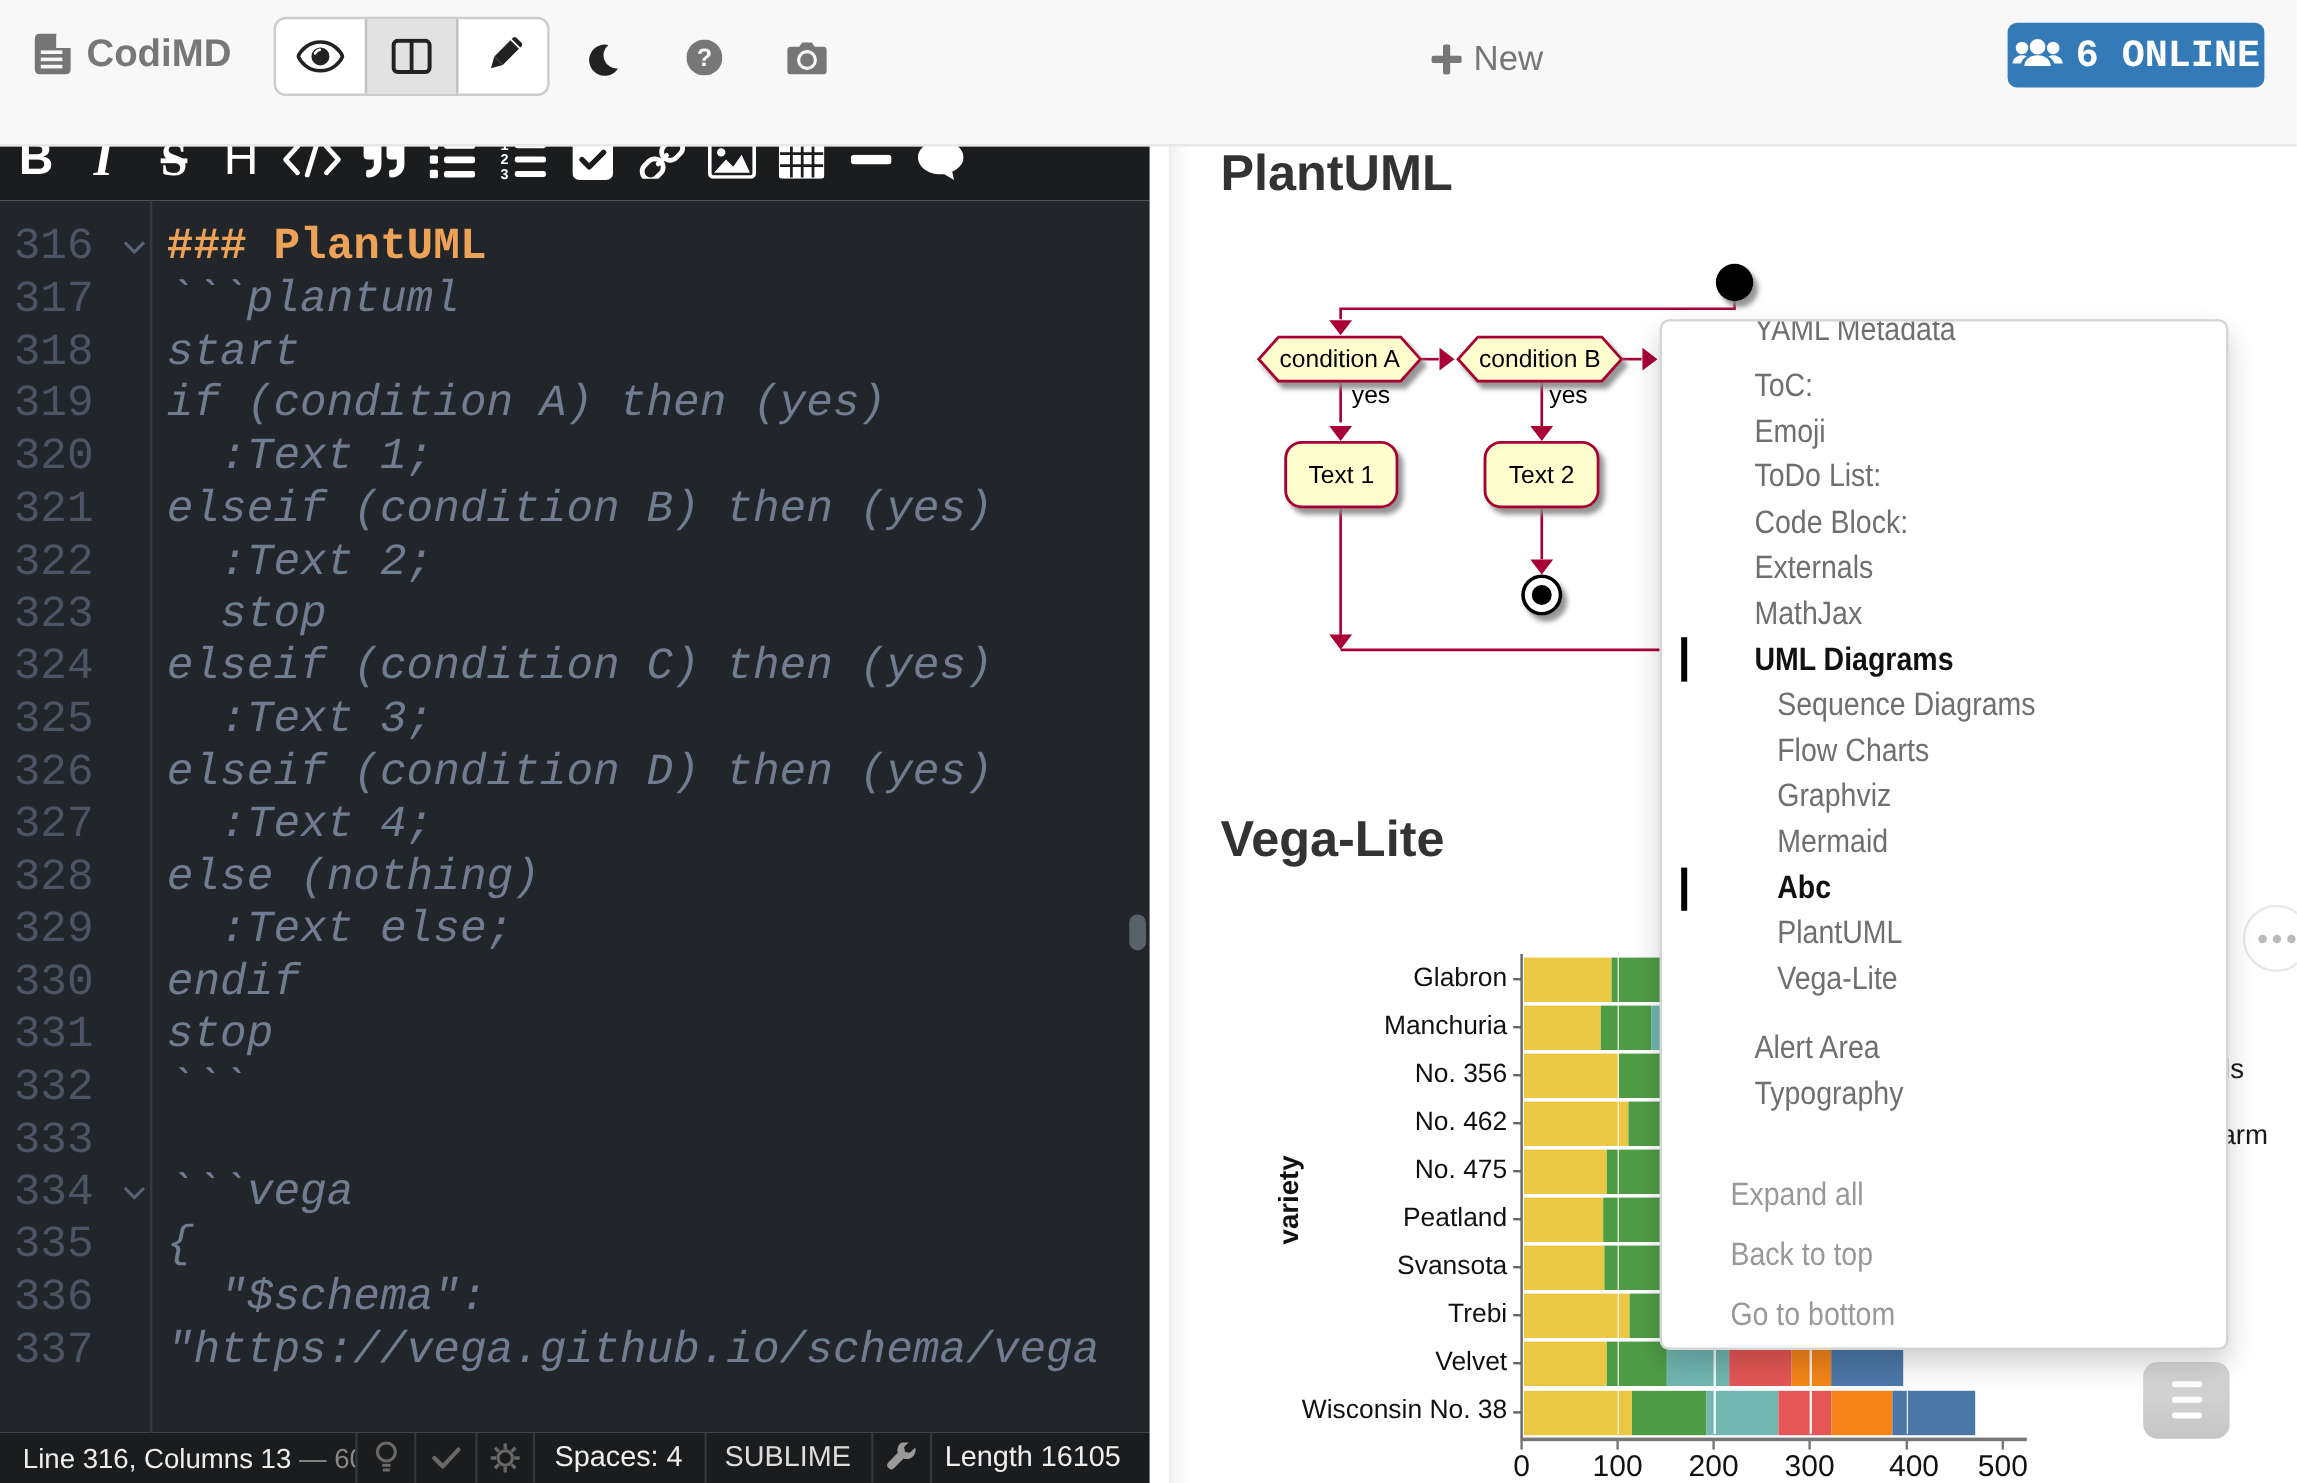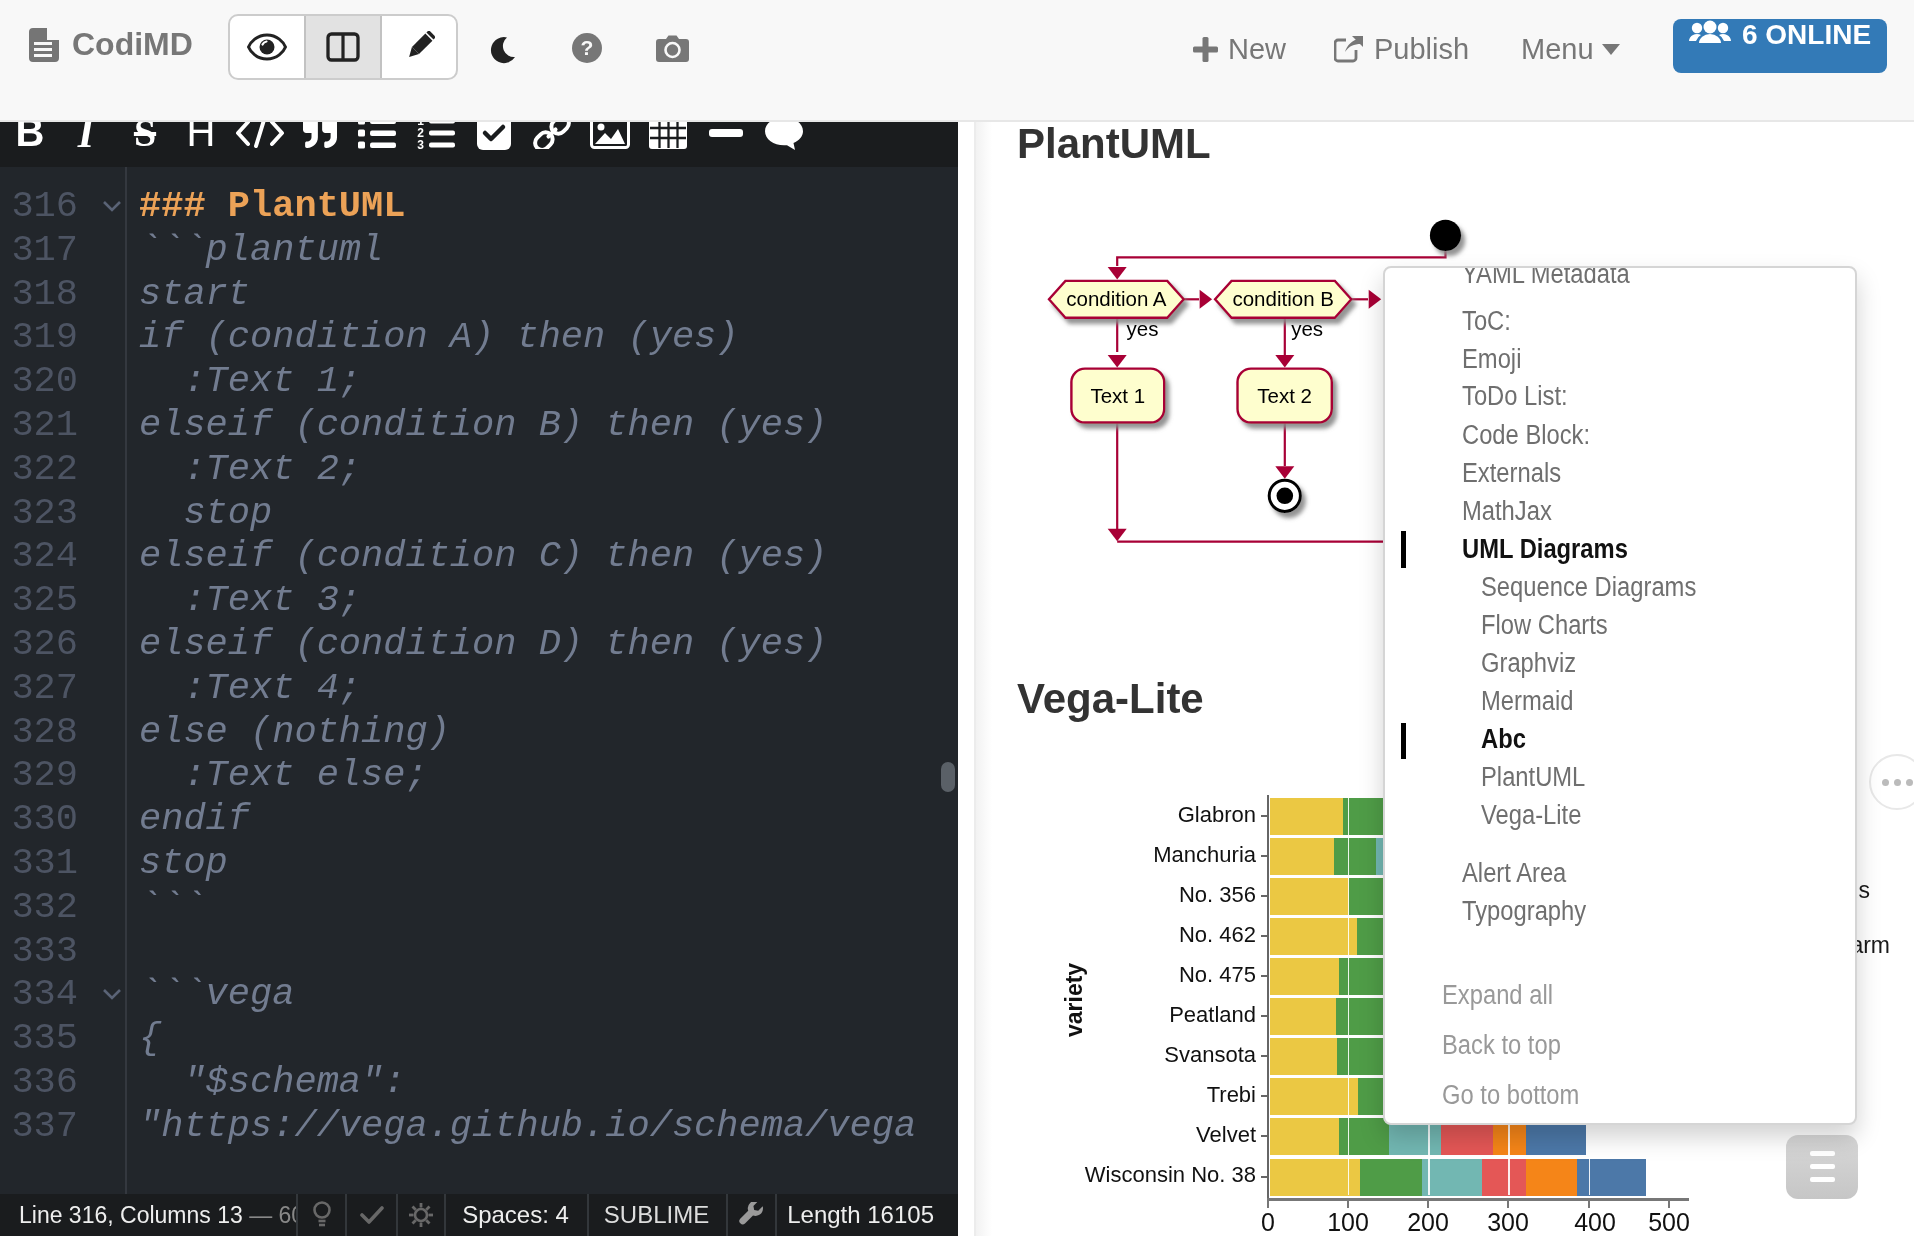--- a/index.html
+++ b/index.html
@@ -16,22 +16,22 @@
 #segctl { position:absolute; left:228px; top:14px; width:230px; height:66px;
   background:#fff; border:2px solid #ccc; border-radius:10px; display:flex; }
 #segctl .seg { flex:1; display:flex; align-items:center; justify-content:center; }
 #segctl .seg.mid { background:#e2e2e2; border-left:2px solid #c2c2c2; border-right:2px solid #c2c2c2; }
 .nav-ico { position:absolute; }
 
 
 .navlink { position:absolute; top:0; height:98px; display:flex; align-items:center;
   color:#777; font-size:29px; }
 #btn-online { position:absolute; left:1673px; top:19px; width:214px; height:54px;
-  background:#337ab7; border-radius:8px; color:#fff; font-weight:bold; font-size:28px;
-  display:flex; justify-content:center; }
+  background:#337ab7; border-radius:8px; color:#fff; font-weight:bold; font-size:32px;
+  display:flex; align-items:center; justify-content:center;font-family:Liberation Mono, monospace; }
 
 
 #toolbar { position:absolute; left:0; top:98px; width:958px; height:69px;
   background:#1a1c1e; z-index:5; }
 .tbi { position:absolute; top:0; height:69px; display:flex; align-items:center; justify-content:center; color:#fff; }
 
 
 #editor { position:absolute; left:0; top:167px; width:958px; height:1027px;
   background:#22262b; overflow:hidden; z-index:4; }
 #gutter { position:absolute; left:0; top:0; width:127px; height:100%;
@@ -137,30 +137,20 @@
 
     <svg class="nav-ico" style="left:656px;top:34px;" width="33" height="28" viewBox="0 0 33 28">
       <path d="M3 5 H10 L12.5 1.5 H20.5 L23 5 H30 a3 3 0 0 1 3 3 V25 a3 3 0 0 1 -3 3 H3 a3 3 0 0 1 -3 -3 V8 a3 3 0 0 1 3 -3 Z" fill="#777"></path>
       <circle cx="16.5" cy="16" r="7" fill="none" stroke="#f8f8f8" stroke-width="2.6"></circle>
     </svg>
 
     <div class="navlink" style="left:1192px;"><svg width="27" height="27" viewBox="0 0 27 27" style="margin-right:9px;">
           <rect x="10.5" y="1" width="6" height="25" rx="1.5" fill="#777"></rect>
           <rect x="1" y="10.5" width="25" height="6" rx="1.5" fill="#777"></rect>
         </svg>New</div>
-    <div class="navlink" style="left:1334px;">
-      <svg width="30" height="28" viewBox="0 0 30 28" style="margin-right:10px;">
-        <path d="M22 15 v8 a3 3 0 0 1 -3 3 H4 a3 3 0 0 1 -3 -3 V8 a3 3 0 0 1 3 -3 h8" fill="none" stroke="#777" stroke-width="2.8"></path>
-        <path d="M18 1 h11 v11 z" fill="#777"></path>
-        <path d="M27 3 C18 5 13 10 11 17 C15 11 20 9 27 9 Z" fill="#777"></path>
-      </svg>
-      Publish</div>
-    <div class="navlink" style="left:1521px;">Menu
-      <span style="display:inline-block;margin-left:8px;width:0;height:0;border-left:9px solid transparent;border-right:9px solid transparent;border-top:11px solid #777;"></span>
-    </div>
     <div id="btn-online">
       <svg width="42" height="30" viewBox="0 0 42 30" style="margin-right:11px;">
         <circle cx="8" cy="9" r="5.2" fill="#fff"></circle>
         <path d="M0 22 a8 7 0 0 1 12 -6 a10 10 0 0 0 -5 6 z" fill="#fff"></path>
         <circle cx="34" cy="9" r="5.2" fill="#fff"></circle>
         <path d="M42 22 a8 7 0 0 0 -12 -6 a10 10 0 0 1 5 6 z" fill="#fff"></path>
         <circle cx="21" cy="8" r="6.5" fill="#fff"></circle>
         <path d="M10 24 a11 9 0 0 1 22 0 z" fill="#fff"></path>
       </svg>
       6 ONLINE</div>

